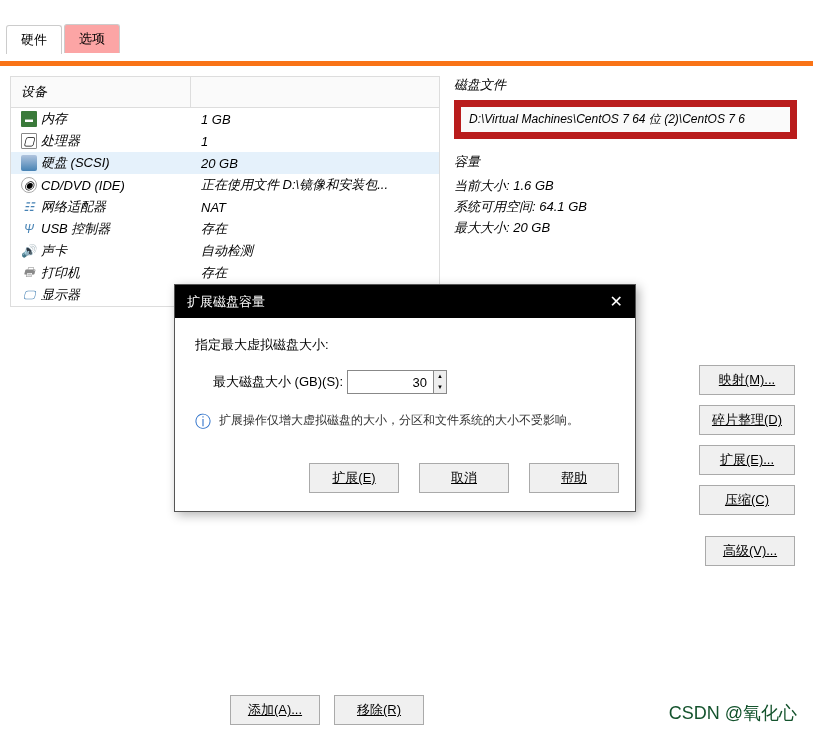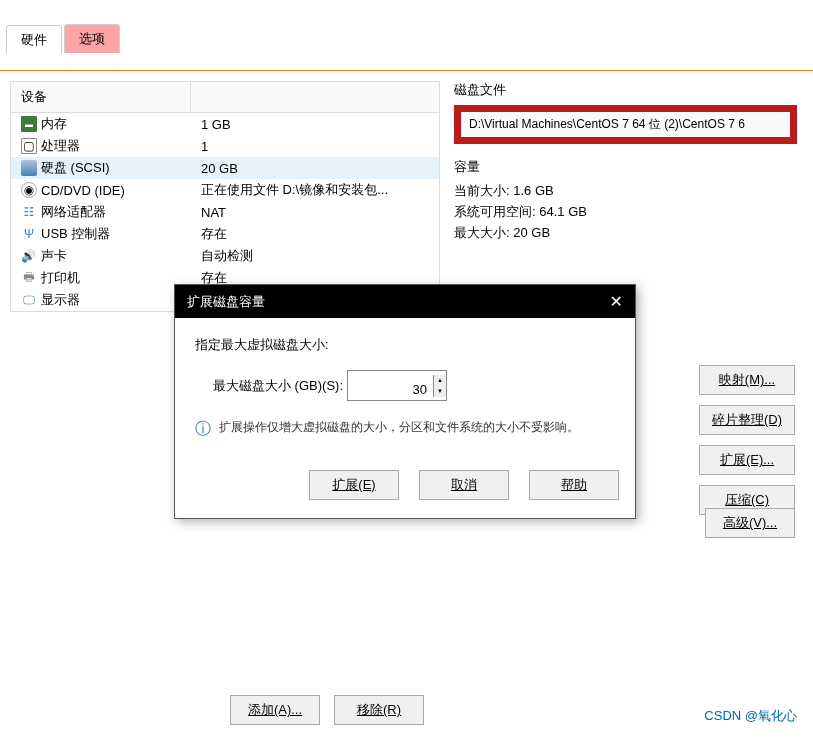--- a/index.html
+++ b/index.html
@@ -7,22 +7,22 @@
       font-family: "Microsoft YaHei", "SimSun", sans-serif;
       font-size: 13px;
       background: #fff;
       width: 813px;
       height: 743px;
       overflow: hidden;
       position: relative;
     }
     .tabs {
       display: flex;
-      border-bottom: 1px solid #f97316;
-      padding: 4px 6px 17px 6px;
+      border-bottom: 5px solid #f97316;
+      padding: 4px 6px 8px 6px;
       margin-top: 20px;
       font-family: Liberation Serif, serif;
     }
     .tab {
       padding: 5px 14px;
       border: 1px solid #ccc;
       border-bottom: none;
       background: #fca5a5;
       margin-right: 2px;
       border-radius: 3px 3px 0 0;
@@ -30,20 +30,21 @@
     }
     .tab.active {
       background: #fff;
       position: relative;
       top: 1px;
     }
     .main {
       display: flex;
       padding: 10px;
       gap: 8px;
+      font-style: italic;
     }
     .left-panel {
       width: 430px;
       border: 1px solid #ddd;
     }
     .dev-header {
       display: flex;
       border-bottom: 1px solid #ddd;
       background: #fafafa;
     }
@@ -166,21 +167,20 @@
       display: flex;
       align-items: center;
       border: 1px solid #888;
     }
     .spinner input {
       width: 85px;
       padding: 3px 6px;
       border: none;
       text-align: right;
       font-size: 13px;
-      margin-top: 8px;
     }
     .spinner-btns {
       display: flex;
       flex-direction: column;
       border-left: 1px solid #888;
     }
     .spinner-btn {
       font-size: 6px;
       padding: 0 3px;
       height: 11px;
@@ -209,27 +209,27 @@
       position: absolute;
       left: 230px;
       bottom: 18px;
       display: flex;
       gap: 14px;
     }
     .watermark {
       position: absolute;
       right: 16px;
       bottom: 18px;
-      color: #0369a1;
-      font-size: 13px;
+      color: #14532d;
+      font-size: 18px;
     }
     .advanced-btn {
       position: absolute;
       right: 18px;
-      top: 508px;
+      top: 536px;
     }
     .disk-info-label {
       margin-top: 18px;
     }
   </style>
 </head>
 <body>
 
 <div class="tabs">
   <div class="tab active">硬件</div>

